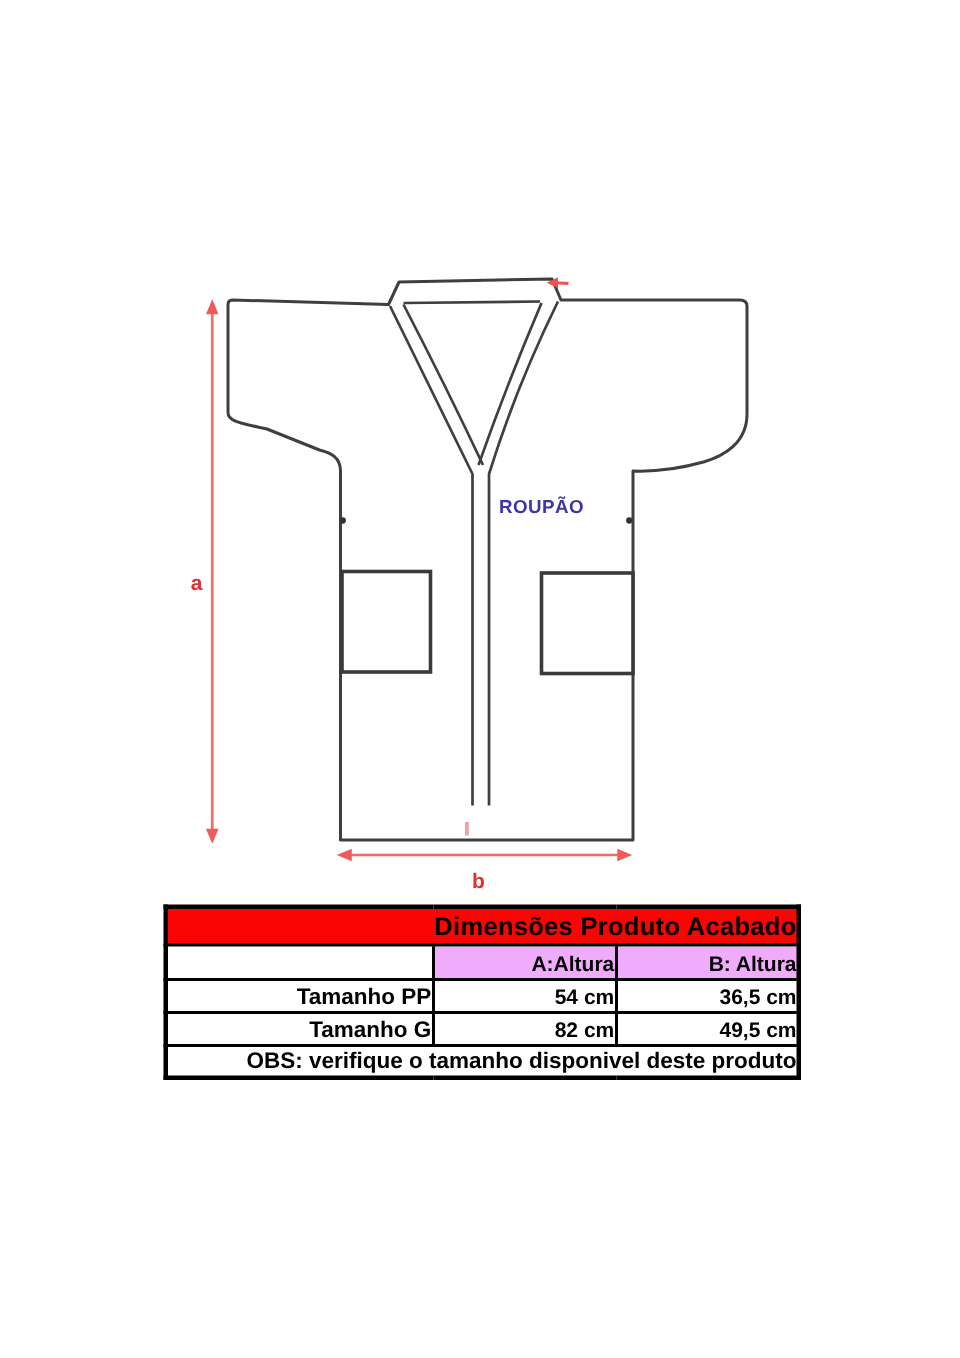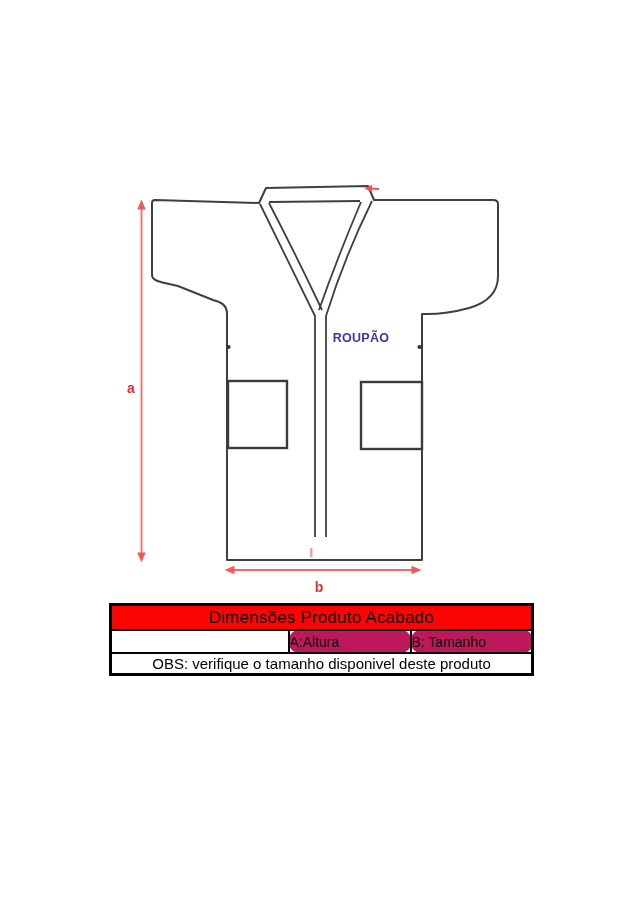--- a/index.html
+++ b/index.html
@@ -9,30 +9,30 @@
   }
   .stage{position:absolute;left:0;top:13px;width:640px;height:905px;overflow:hidden;}
   svg.drawing{position:absolute;left:0;top:0;}
 
   table.dim-table{
     position:absolute;left:109px;top:590px;width:422px;
     border-collapse:collapse;table-layout:fixed;
     border:3px solid #000;background:#fff;
   }
   table.dim-table td{
-    border:2px solid #000;color:#000;font-weight:normal;
-    overflow:hidden;white-space:nowrap;padding:0;
+    border:2px solid #000;color:#000;font-weight:bold;
+    overflow:hidden;white-space:nowrap;padding:0;text-align:right;
   }
   td.title-cell{
     background:#fb0404;text-align:center;font-size:17px;height:23px;
     letter-spacing:.2px;
   }
   td.corner-cell{background:#ffffff;height:21px;}
   td.colhead-cell{
-    background:#be185d;font-size:14px;text-align:left;padding-left:5px;height:21px;border-radius:10px;
+    background:#f0abfc;font-size:14px;text-align:left;padding-left:5px;height:21px;
   }
   td.size-cell{font-size:15px;text-align:center;height:20px;}
   td.val-cell{font-size:14px;text-align:left;padding-left:5px;}
   td.obs-cell{font-size:15px;text-align:center;height:19px;}
 </style>
 </head>
 <body>
 
 <div class="stage">
 
@@ -90,20 +90,30 @@
         <col style="width:122px">
         <col style="width:122px">
       </colgroup>
     <tbody>
         <tr>
       <td class="title-cell" colspan="3">Dimensões Produto Acabado</td>
     </tr>
     <tr>
       <td class="corner-cell"></td>
       <td class="colhead-cell">A:Altura</td>
-      <td class="colhead-cell">B: Tamanho</td>
+      <td class="colhead-cell">B: Altura</td>
+    </tr>
+    <tr>
+      <td class="size-cell">Tamanho PP</td>
+      <td class="val-cell">54 cm</td>
+      <td class="val-cell">36,5 cm</td>
+    </tr>
+    <tr>
+      <td class="size-cell">Tamanho G</td>
+      <td class="val-cell">82 cm</td>
+      <td class="val-cell">49,5 cm</td>
     </tr>
     <tr>
       <td class="obs-cell" colspan="3">OBS: verifique o tamanho disponivel deste produto</td>
     </tr>
   </tbody>
     </table>
 </div>
 
 </body></html>

